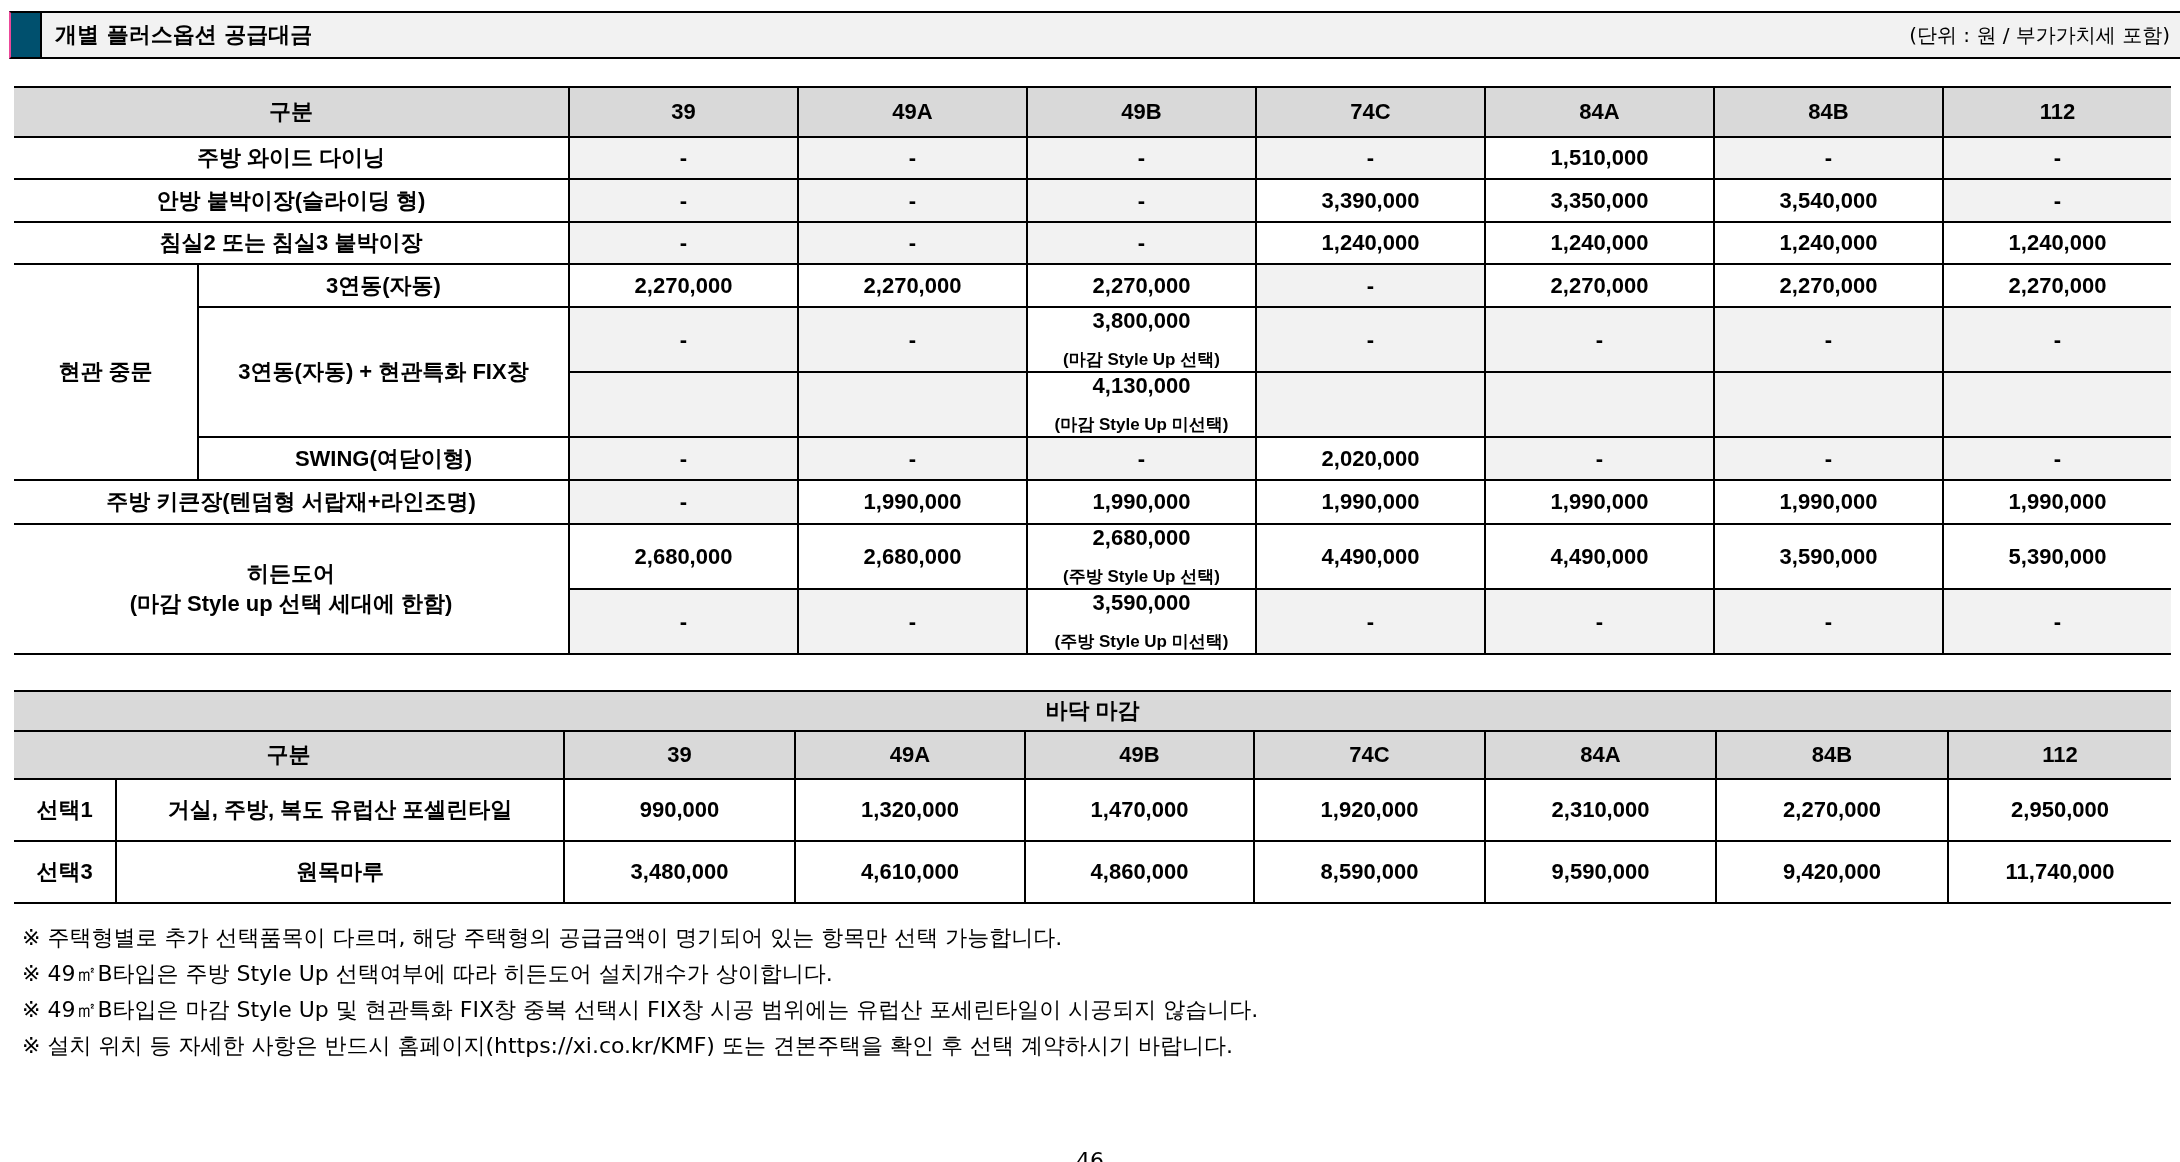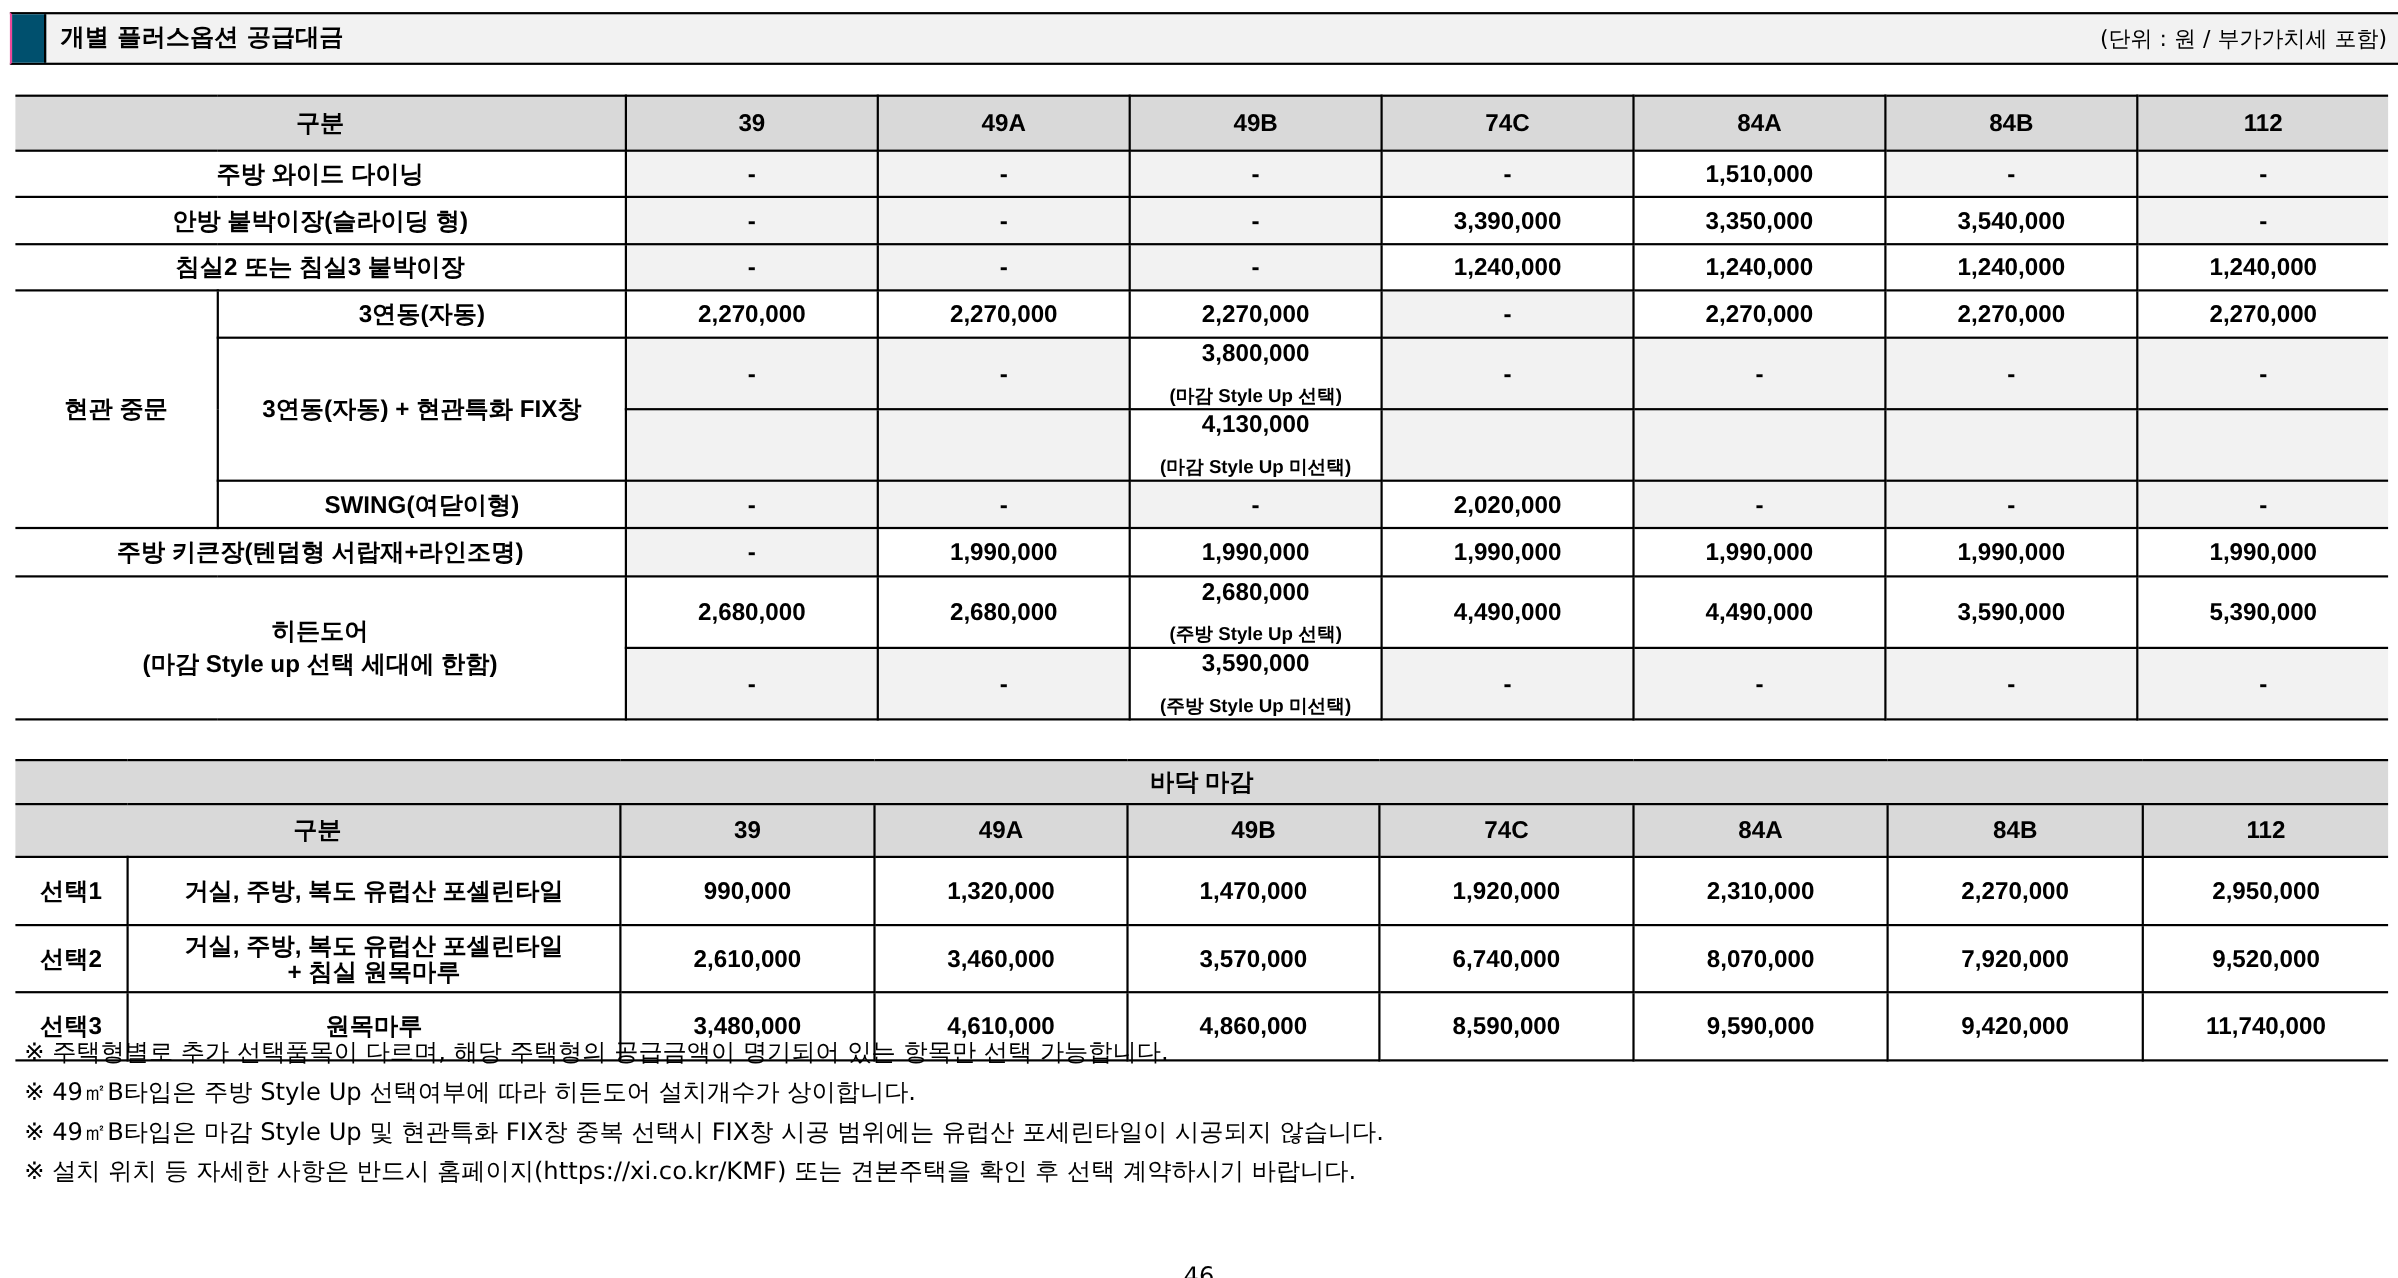--- a/index.html
+++ b/index.html
@@ -35,21 +35,21 @@
   }
   th { background: #d9d9d9; }
   td.na { background: #f2f2f2; }
   .edge-l { border-left: none; margin-left: 42px; }
   .edge-r { border-right: none; }
   .sub { display: block; font-size: 17px; margin-top: 14px; }
   #t1 { left: 14px; top: 86px; width: 2157px; }
   #t2 { left: 14px; top: 690px; width: 2157px; }
   #t1 th { height: 48px; }
   .notes {
-    position: absolute; left: 22px; top: 940px; width: 2140px;
+    position: absolute; left: 22px; top: 920px; width: 2140px;
     font-size: 22px; line-height: 36px;
   }
   .notes div { white-space: nowrap; }
   .pagenum {
     position: absolute; left: 1076px; top: 1150px; font-size: 22px; line-height: 22px;
     color: #000;
   }
 </style>
 </head>
 <body>
@@ -240,34 +240,20 @@
     <td class="edge-l">선택1</td>
     <td>거실, 주방, 복도 유럽산 포셀린타일</td>
     <td>990,000</td>
     <td>1,320,000</td>
     <td>1,470,000</td>
     <td>1,920,000</td>
     <td>2,310,000</td>
     <td>2,270,000</td>
     <td class="edge-r">2,950,000</td>
   </tr>
-  <tr style="height:61px">
-    <td class="edge-l">선택2</td>
-    <td style="line-height:24px">
-      <span style="display:block">거실, 주방, 복도 유럽산 포셀린타일</span>
-      <span style="display:block">+ 침실 원목마루</span>
-    </td>
-    <td>2,610,000</td>
-    <td>3,460,000</td>
-    <td>3,570,000</td>
-    <td>6,740,000</td>
-    <td>8,070,000</td>
-    <td>7,920,000</td>
-    <td class="edge-r">9,520,000</td>
-  </tr>
   <tr style="height:62px">
     <td class="edge-l">선택3</td>
     <td>원목마루</td>
     <td>3,480,000</td>
     <td>4,610,000</td>
     <td>4,860,000</td>
     <td>8,590,000</td>
     <td>9,590,000</td>
     <td>9,420,000</td>
     <td class="edge-r">11,740,000</td>

